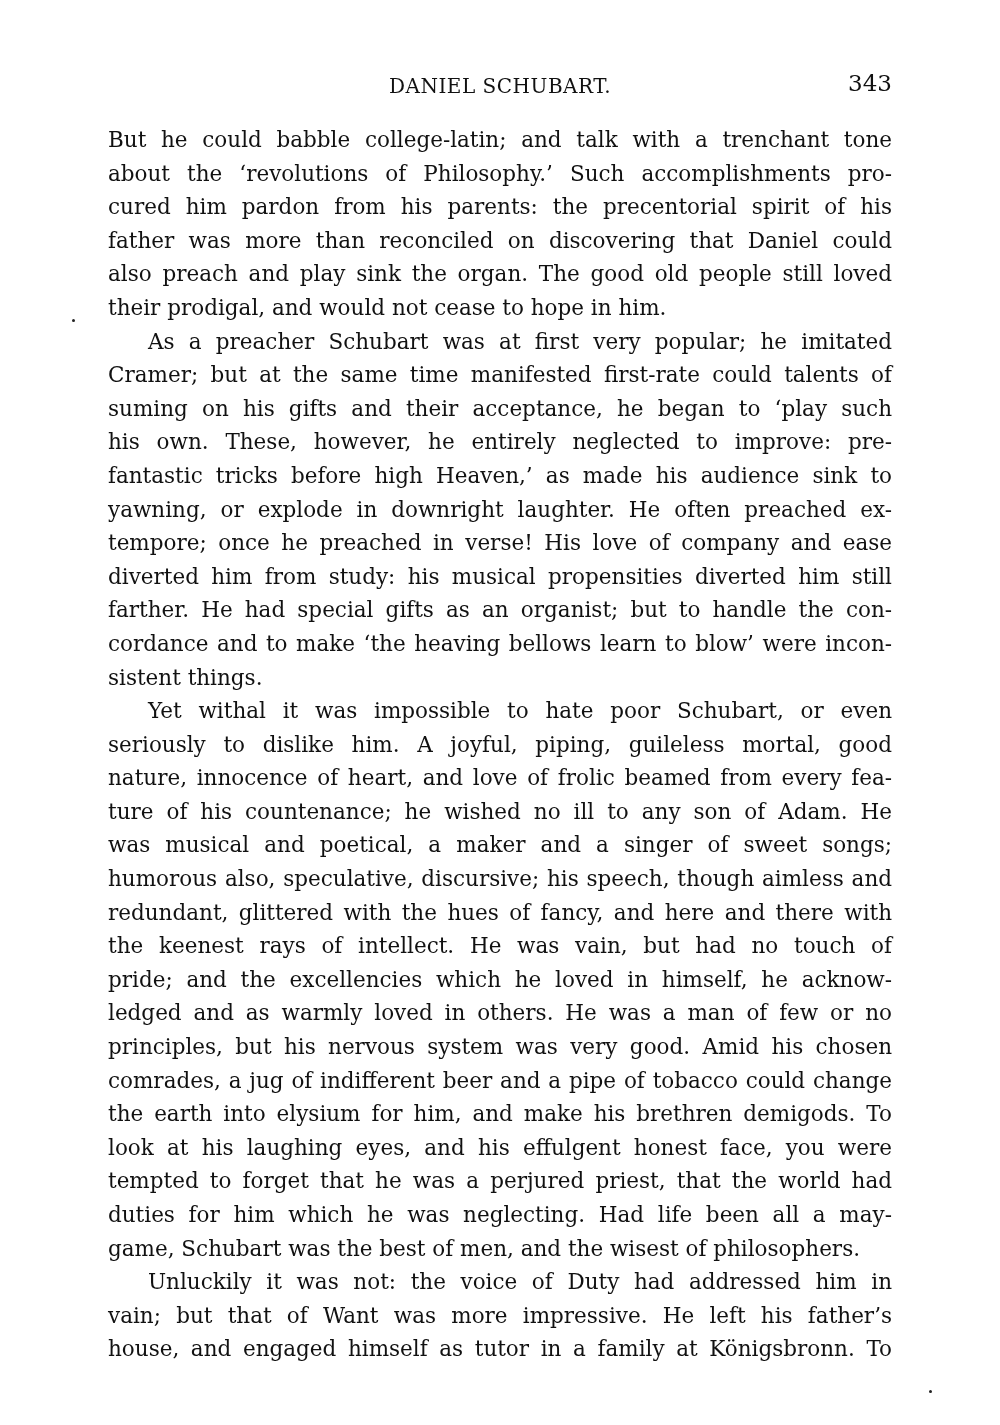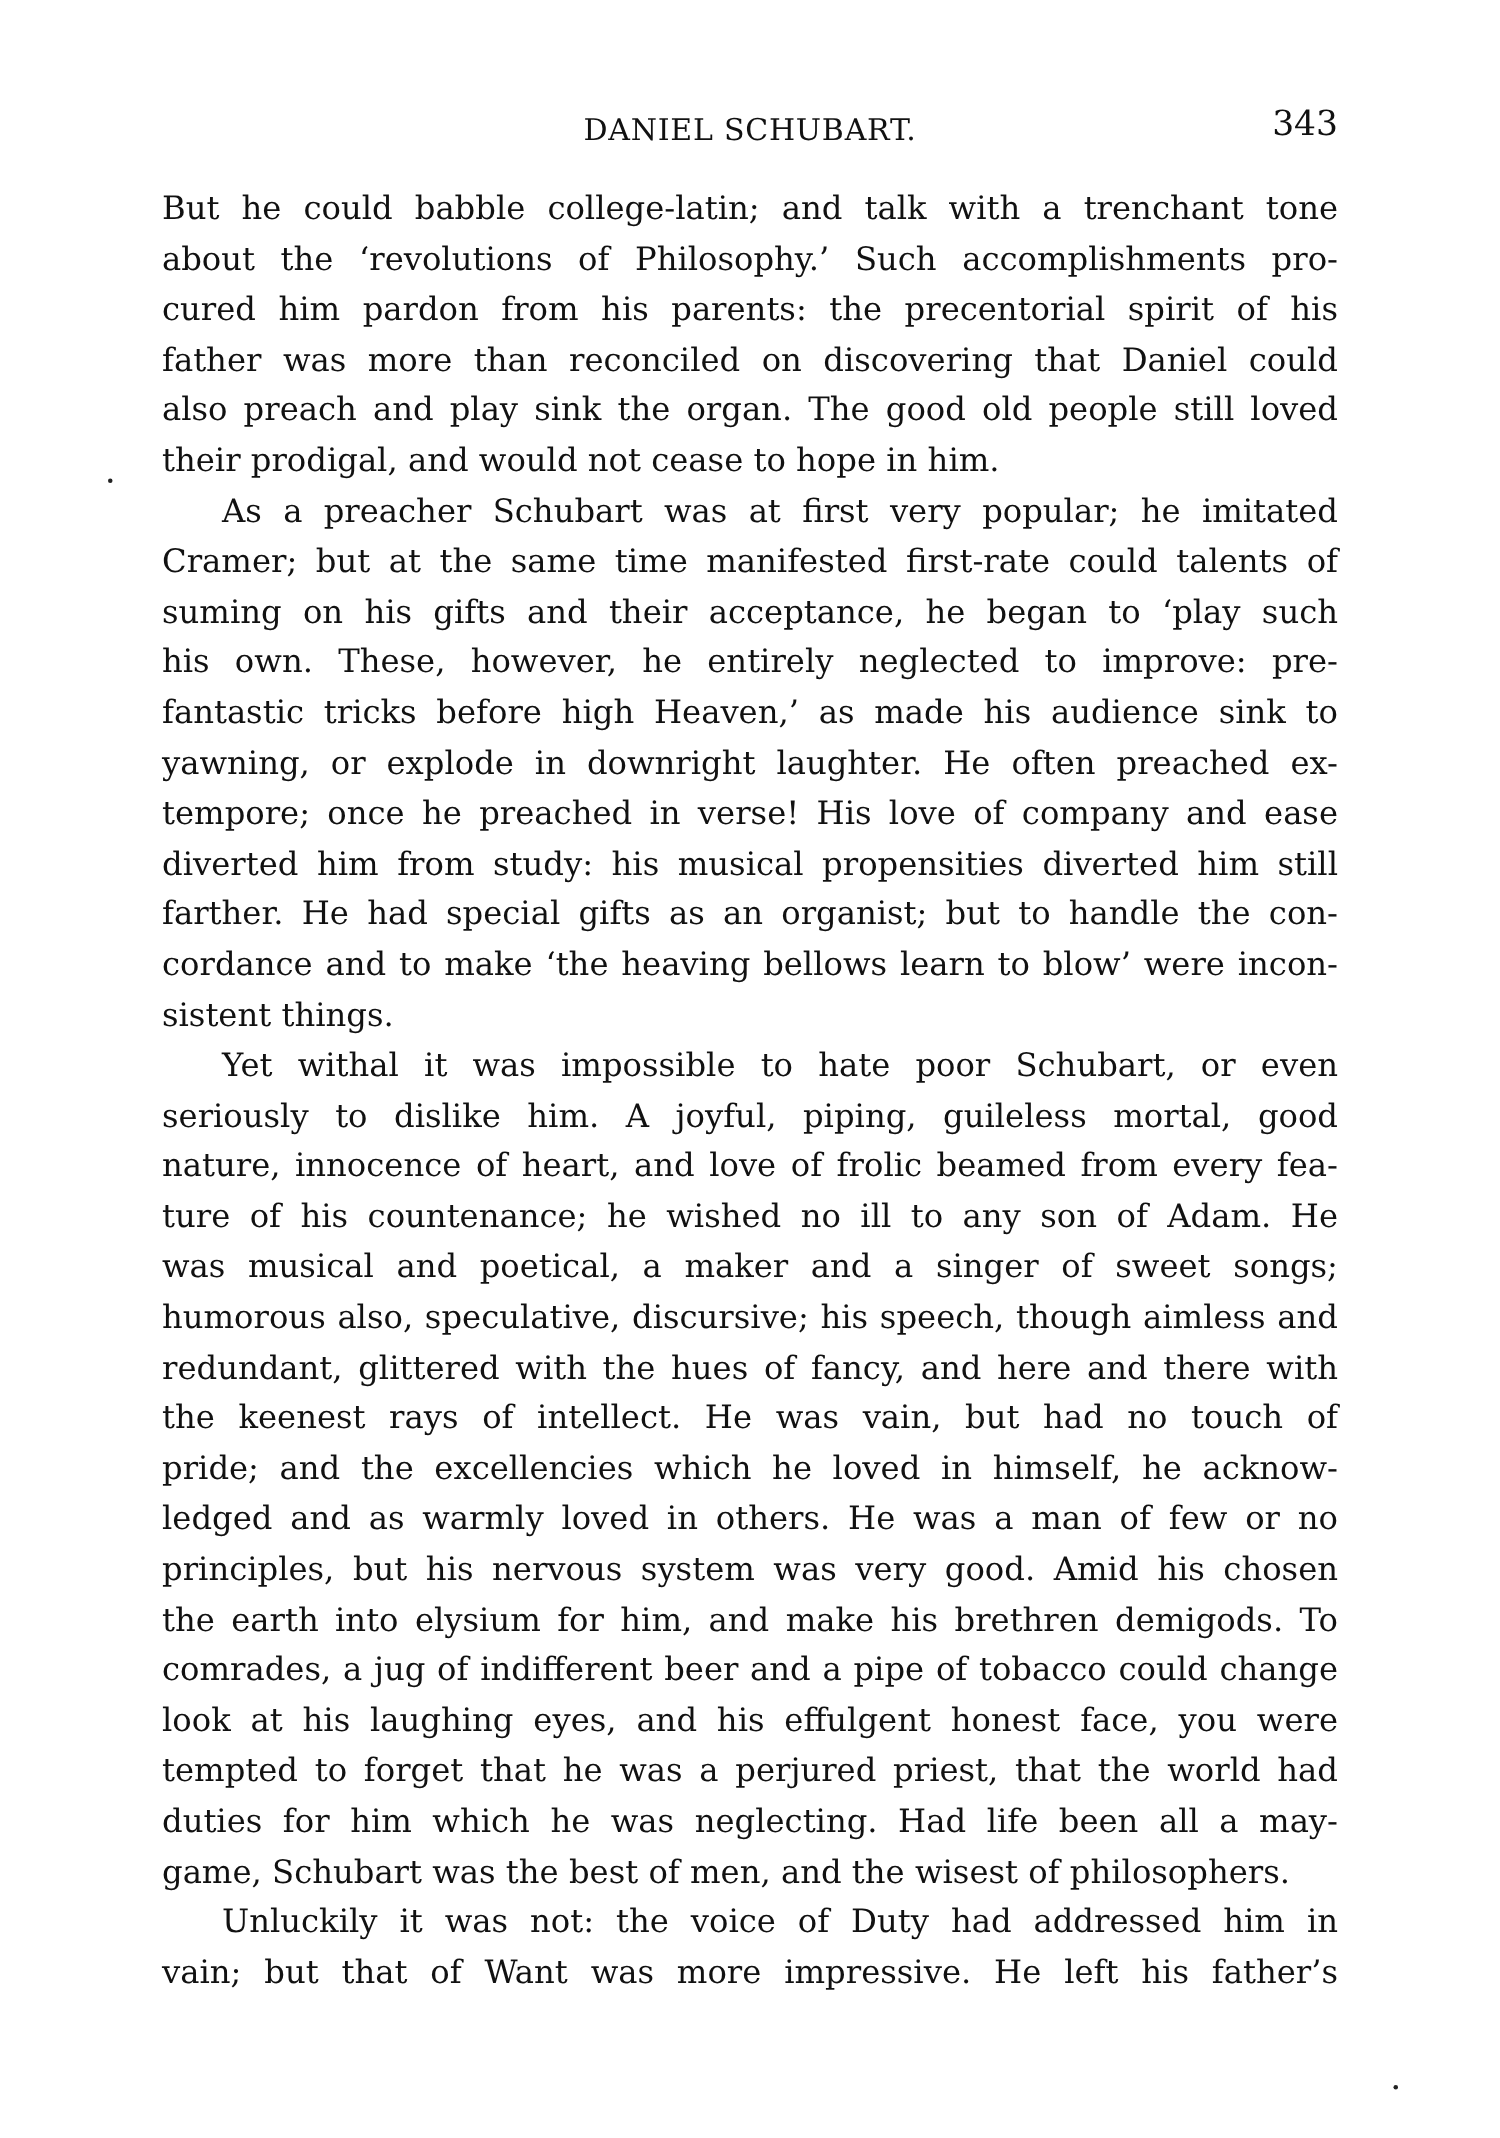--- a/index.html
+++ b/index.html
@@ -111,25 +111,26 @@
         <div class="line">seriously to dislike him. A joyful, piping, guileless mortal, good</div>
         <div class="line">nature, innocence of heart, and love of frolic beamed from every fea-</div>
         <div class="line">ture of his countenance; he wished no ill to any son of Adam. He</div>
         <div class="line">was musical and poetical, a maker and a singer of sweet songs;</div>
         <div class="line">humorous also, speculative, discursive; his speech, though aimless and</div>
         <div class="line">redundant, glittered with the hues of fancy, and here and there with</div>
         <div class="line">the keenest rays of intellect. He was vain, but had no touch of</div>
         <div class="line">pride; and the excellencies which he loved in himself, he acknow-</div>
         <div class="line">ledged and as warmly loved in others. He was a man of few or no</div>
         <div class="line">principles, but his nervous system was very good. Amid his chosen</div>
+        <div class="line">comrades, a jug of indifferent beer and a pipe of tobacco could change</div>
         <div class="line">the earth into elysium for him, and make his brethren demigods. To</div>
-        <div class="line">comrades, a jug of indifferent beer and a pipe of tobacco could change</div>
         <div class="line">look at his laughing eyes, and his effulgent honest face, you were</div>
         <div class="line">tempted to forget that he was a perjured priest, that the world had</div>
         <div class="line">duties for him which he was neglecting. Had life been all a may-</div>
         <div class="line last">game, Schubart was the best of men, and the wisest of philosophers.</div>
       </div>
       <div>
         <div class="line indent">Unluckily it was not: the voice of Duty had addressed him in</div>
         <div class="line">vain; but that of Want was more impressive. He left his father’s</div>
+        <div class="line">house, and engaged himself as tutor in a family at Königsbronn. To</div>
       </div>
     </div>
 </div>
 
 </body></html>

